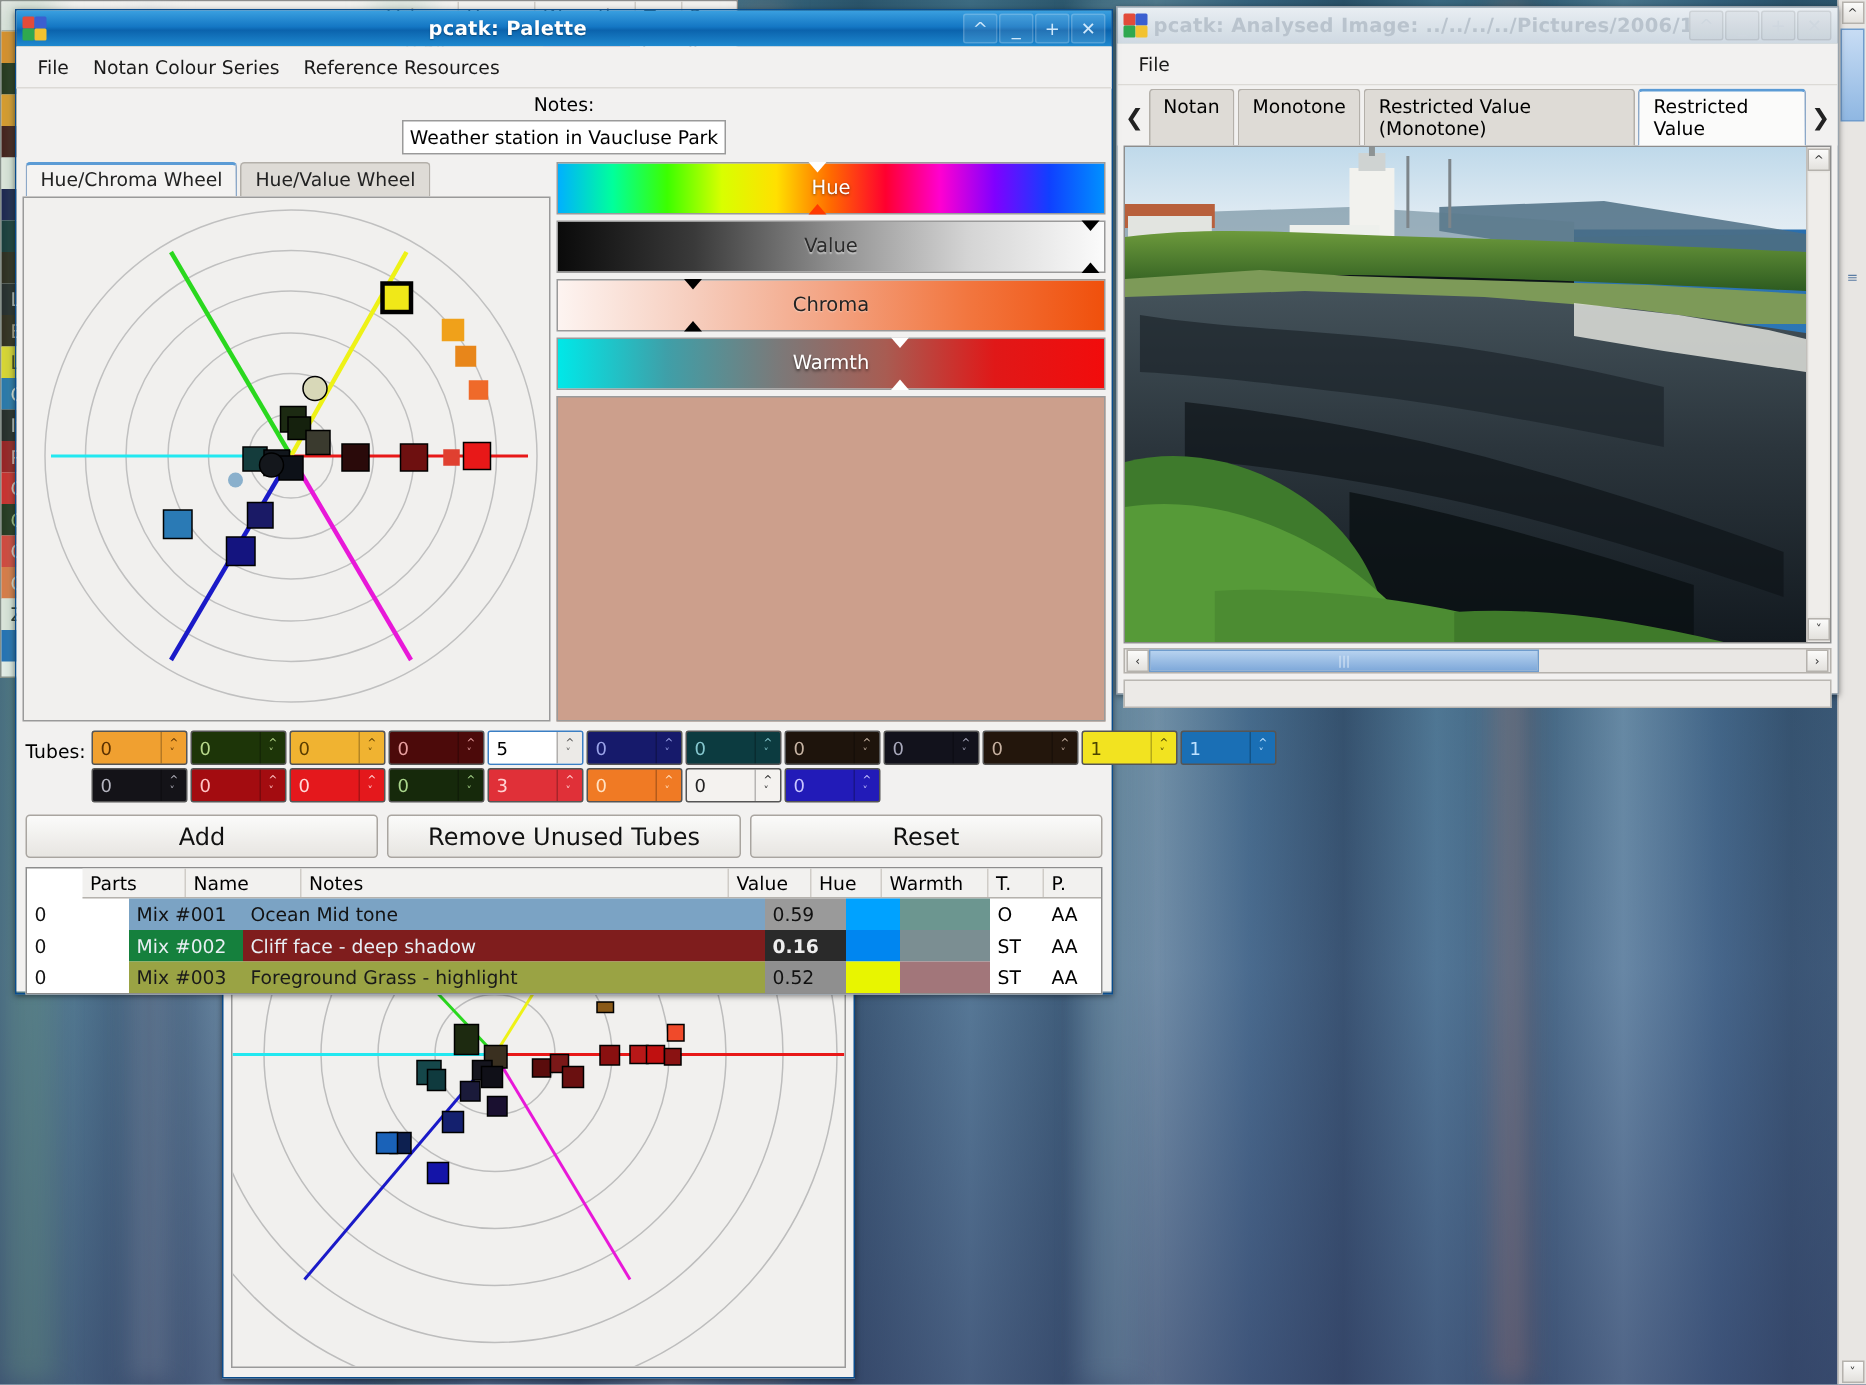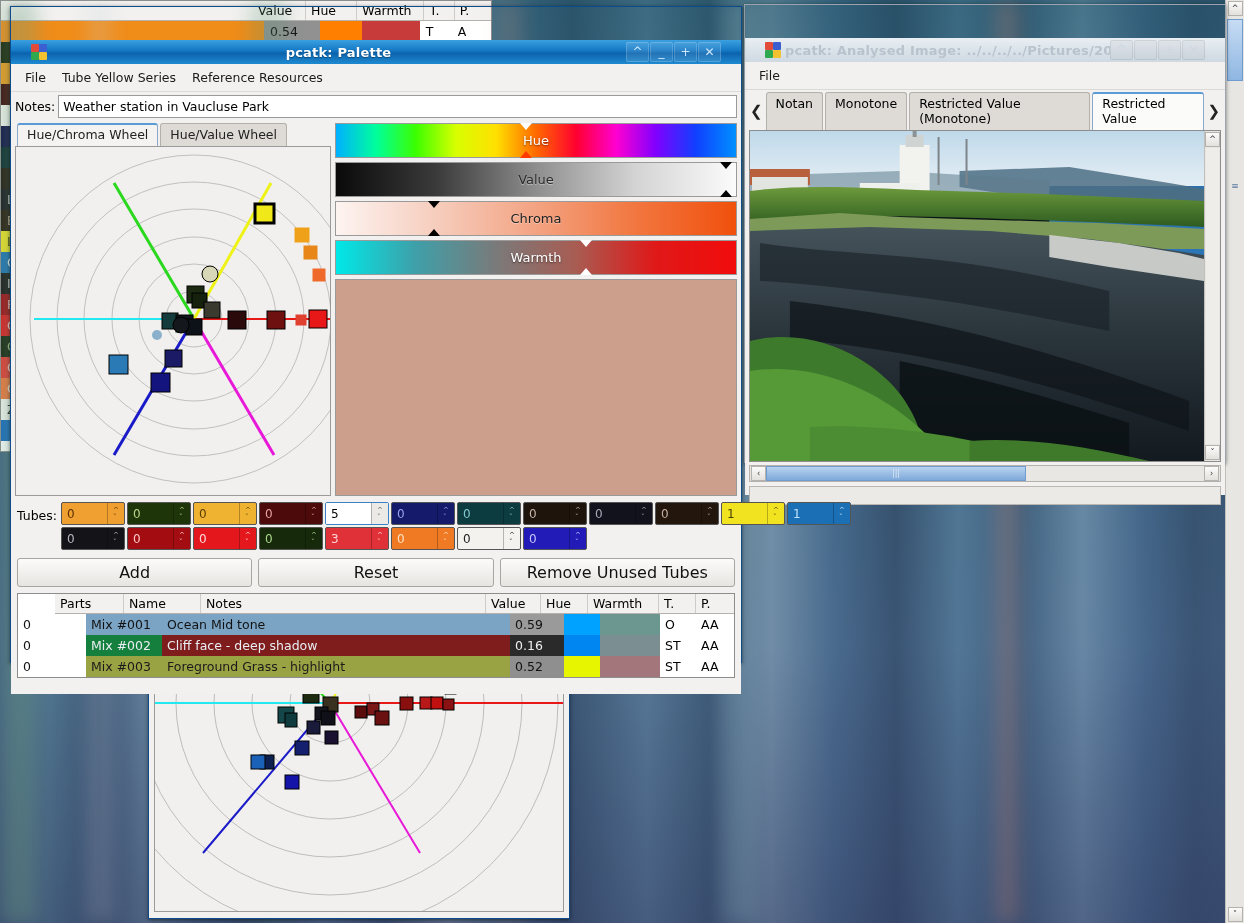--- a/index.html
+++ b/index.html
@@ -22,23 +22,23 @@
       linear-gradient(90deg, rgba(110,160,130,.35) 0 3%, rgba(0,0,0,0) 3% 7%,
         rgba(200,210,220,.22) 7% 9%, rgba(0,0,0,0) 9% 20%,
         rgba(90,150,120,.25) 20% 23%, rgba(0,0,0,0) 23% 40%,
         rgba(225,150,120,.18) 40% 42%, rgba(0,0,0,0) 42% 58%,
         rgba(150,190,200,.2) 58% 61%, rgba(0,0,0,0) 61% 80%,
         rgba(230,140,110,.22) 80% 82%, rgba(0,0,0,0) 82% 100%);
     filter:blur(9px);
   }
 
   .win{position:absolute;border:1px solid #0a4c8c;box-shadow:0 1px 4px rgba(0,0,0,.5);}
-  .titlebar{height:24px;display:flex;align-items:center;padding:0 20px;
+  .titlebar{height:24px;display:flex;align-items:center;padding:0 4px;
     background:linear-gradient(180deg,#3aa0e0 0%,#1477c4 45%,#0b63ad 55%,#1f8ad0 100%);
-    color:#fff;font-size:13px;margin-top:33px;}
+    color:#fff;font-size:13px;}
   .titlebar.inactive{background:linear-gradient(180deg,#e9eef3 0%,#dbe3ea 50%,#cfd9e2 100%);color:#b9c3cd;}
   .tb-icon{width:17px;height:17px;flex:0 0 auto;position:relative;margin-right:3px;}
   .tb-icon i{position:absolute;width:8px;height:8px;display:block;border-radius:1px;}
   .tb-icon i:nth-child(1){left:0;top:0;background:#e24b3a;}
   .tb-icon i:nth-child(2){left:8px;top:0;background:#3b5fd0;}
   .tb-icon i:nth-child(3){left:0;top:8px;background:#2fa84f;}
   .tb-icon i:nth-child(4){left:8px;top:8px;background:#f2c230;}
   .tb-title{flex:1;text-align:center;font-weight:bold;letter-spacing:.2px;
     text-shadow:0 1px 1px rgba(0,0,0,.35);white-space:nowrap;overflow:hidden;}
   .titlebar.inactive .tb-title{font-weight:bold;text-shadow:none;}
@@ -47,26 +47,26 @@
     font-size:12px;color:#cfe8fb;background:rgba(255,255,255,.10);
     border:1px solid rgba(255,255,255,.18);border-radius:2px;}
   .titlebar.inactive .tb-btn{color:#cfd7df;background:rgba(0,0,0,.03);border-color:rgba(0,0,0,.08);}
 
   .winbody{background:#f2f1f0;}
   .menubar{display:flex;gap:0;padding:4px 6px;background:#f2f1f0;border-bottom:1px solid #dcdad6;}
   .menu-item{padding:2px 8px;font-size:12.5px;color:#1a1a1a;}
 
   
   #palette{left:10px;top:6px;width:730px;height:655px;}
-  .notes-row{display:flex;align-items:center;padding:3px 4px 5px 4px;gap:3px;}
+  .notes-row{display:flex;align-items:center;padding:3px 4px 5px 4px;gap:3px;flex-direction:column;}
   .notes-label{font-size:12.5px;}
   .notes-input{flex:1;background:#fff;border:1px solid #9a9a9a;padding:2px 4px;font-size:12.5px;height:17px;line-height:17px;}
 
   .panes{display:flex;padding:0 4px;gap:4px;}
-  .leftpane{width:316px;}
+  .leftpane{width:352px;}
   .tabs{display:flex;gap:2px;padding-left:2px;}
   .tab{padding:3px 9px 4px;font-size:12.5px;border:1px solid #b4b0aa;border-bottom:none;
     border-radius:3px 3px 0 0;background:#dedbd6;color:#222;}
   .tab.active{background:#f4f3f2;border-color:#8ca8c8;border-top:2px solid #5b9bd5;padding-top:2px;}
   .wheelbox{height:348px;border:1px solid #9a9a9a;background:#f1f0ee;position:relative;overflow:hidden;}
 
   .rightpane{flex:1;display:flex;flex-direction:column;gap:4px;}
   .slider{position:relative;height:33px;border:1px solid #9a9a9a;display:flex;align-items:center;justify-content:center;}
   .slider span{font-size:13px;color:#fff;text-shadow:0 1px 2px rgba(0,0,0,.55);}
   .slider.value span{color:#2a2a2a;text-shadow:0 1px 1px rgba(255,255,255,.5);}
@@ -479,21 +479,21 @@
     <span class="tb-btns">
       <span class="tb-btn">^</span>
       <span class="tb-btn">_</span>
       <span class="tb-btn">+</span>
       <span class="tb-btn">✕</span>
     </span>
   </div>
   <div class="winbody" style="height:630px;">
     <div class="menubar">
       <span class="menu-item">File</span>
-      <span class="menu-item">Tube Yellow Series</span>
+      <span class="menu-item">Notan Colour Series</span>
       <span class="menu-item">Reference Resources</span>
     </div>
 
     <div class="notes-row">
       <span class="notes-label">Notes:</span>
       <span class="notes-input">Weather station in Vaucluse Park</span>
     </div>
 
     <div class="panes">
       <div class="leftpane">
@@ -653,22 +653,22 @@
             <span class="spin" style="background: rgb(34, 27, 184); border-color: rgb(85, 85, 85);">
               <span class="v" style="color: rgb(201, 198, 255);">0</span>
               <span class="arrows" style="color: rgb(201, 198, 255);">^<br>˅</span>
             </span>
           </div>
       </div>
     </div>
 
     <div class="btn-row">
       <span class="btn">Add</span>
+      <span class="btn">Remove Unused Tubes</span>
       <span class="btn">Reset</span>
-      <span class="btn">Remove Unused Tubes</span>
     </div>
 
     <div class="grid">
       <div class="grid-head">
         <div class="c-parts">Parts</div>
         <div class="c-name">Name</div>
         <div class="c-notes">Notes</div>
         <div class="c-value">Value</div>
         <div class="c-hue" style="padding:2px 5px !important;">Hue</div>
         <div class="c-warmth" style="padding:2px 5px !important;">Warmth</div>
@@ -683,21 +683,21 @@
             <div class="c-value" style="background: rgb(154, 154, 154); color: rgb(17, 17, 17);">0.59</div>
             <div class="c-hue" style="background: rgb(0, 162, 255);"></div>
             <div class="c-warmth" style="background: rgb(108, 150, 144);"></div>
             <div class="c-t">O</div>
             <div class="c-p">AA</div>
           </div>
           <div class="grid-row">
             <div class="c-parts" style="color: rgb(17, 17, 17);">0</div>
             <div class="c-name" style="background: #15803d; color: rgb(232, 238, 243);">Mix #002</div>
             <div class="c-notes" style="background: #7f1d1d; color: rgb(232, 238, 243);">Cliff face - deep shadow</div>
-            <div class="c-value" style="background: rgb(42, 42, 42); color: rgb(238, 238, 238);">0.16</div>
+            <div class="c-value" style="background: rgb(42, 42, 42); color: rgb(238, 238, 238); font-weight: bold;">0.16</div>
             <div class="c-hue" style="background: rgb(0, 134, 240);"></div>
             <div class="c-warmth" style="background: rgb(123, 142, 146);"></div>
             <div class="c-t">ST</div>
             <div class="c-p">AA</div>
           </div>
           <div class="grid-row">
             <div class="c-parts" style="color: rgb(17, 17, 17);">0</div>
             <div class="c-name" style="background: rgb(154, 163, 68); color: rgb(26, 26, 26);">Mix #003</div>
             <div class="c-notes" style="background: rgb(154, 163, 68); color: rgb(26, 26, 26);">Foreground Grass - highlight</div>
             <div class="c-value" style="background: rgb(143, 143, 143); color: rgb(17, 17, 17);">0.52</div>

